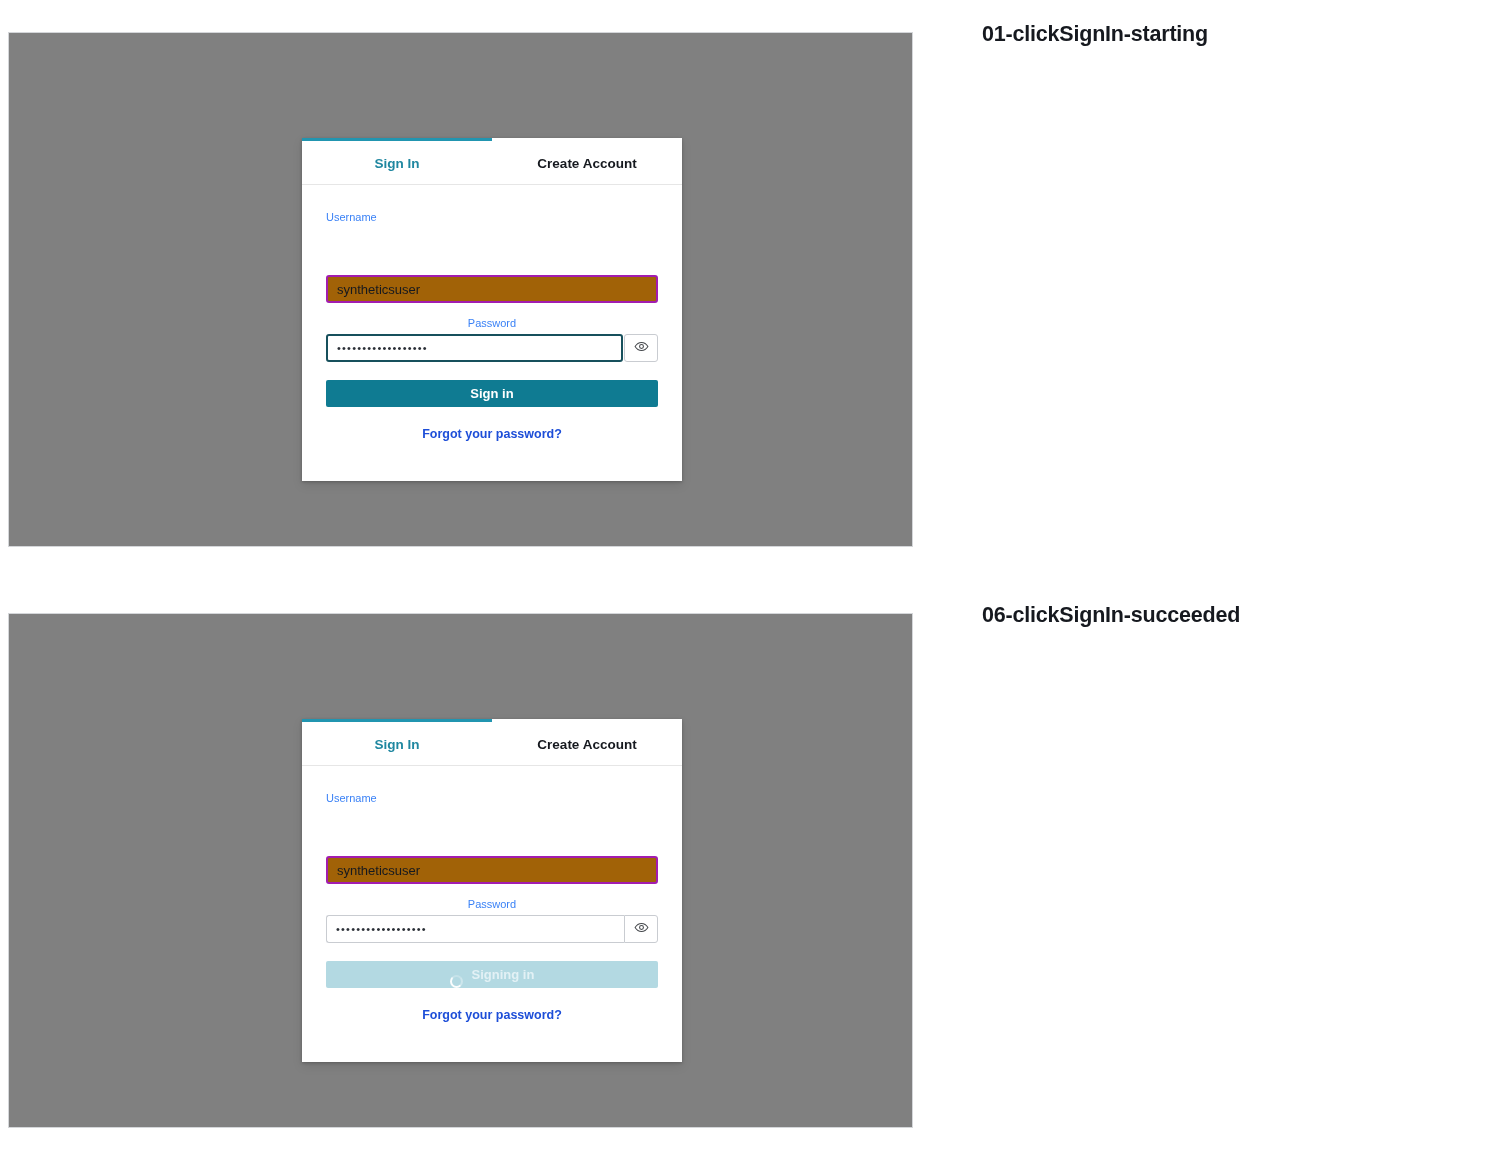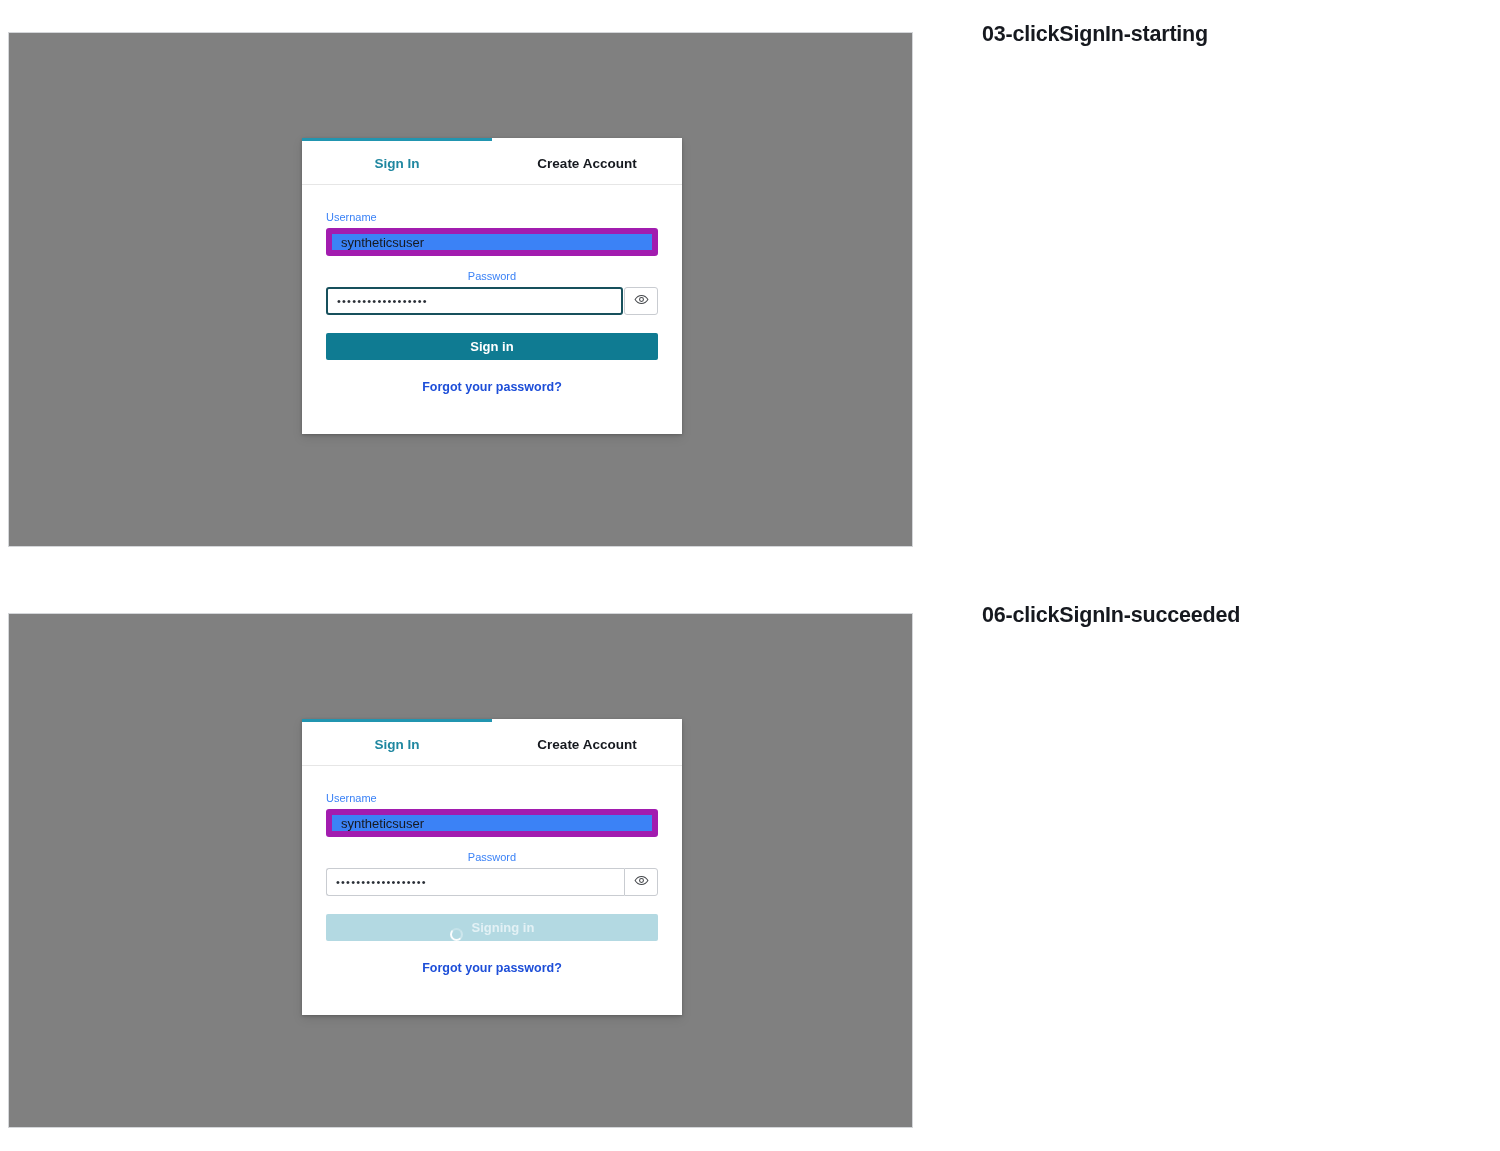--- a/index.html
+++ b/index.html
@@ -77,28 +77,29 @@
     font-size: 11px;
     color: #3b82f6;
     margin-bottom: 5px;
     margin-top: 2px;
   }
   .field-label.second { margin-top: 14px; text-align: center; }
 
   .text-input {
     width: 100%;
     height: 28px;
-    border: 6px solid #a21caf;
+    border: 2px solid #a21caf;
     border-radius: 3px;
-    background: #3b82f6;
+    background: #a16207;
     padding: 0 9px;
     font-size: 13px;
     color: #16191f;
     font-family: "Liberation Sans", sans-serif;
     outline: none;
+    margin-top: 47px;
   }
 
   .pw-row { display: flex; align-items: stretch; width: 100%; }
   .pw-input {
     flex: 1 1 auto;
     height: 28px;
     border: 1px solid #c9ccd1;
     border-right: none;
     border-radius: 3px 0 0 3px;
     background: #fff;
@@ -206,21 +207,21 @@
           </div>
 
           <button class="submit-btn">Sign in</button>
 
           <a class="forgot-link">Forgot your password?</a>
         </div>
 
       </div>
     </div>
   </div>
-  <div class="caption" id="caption-0">03-clickSignIn-starting</div>
+  <div class="caption" id="caption-0">01-clickSignIn-starting</div>
 
   <div class="capture" id="capture-1">
     <div class="viewport">
       <div class="auth-card">
 
         <div class="tabs">
           <div class="tab active">Sign In</div>
           <div class="tab">Create Account</div>
         </div>
 

